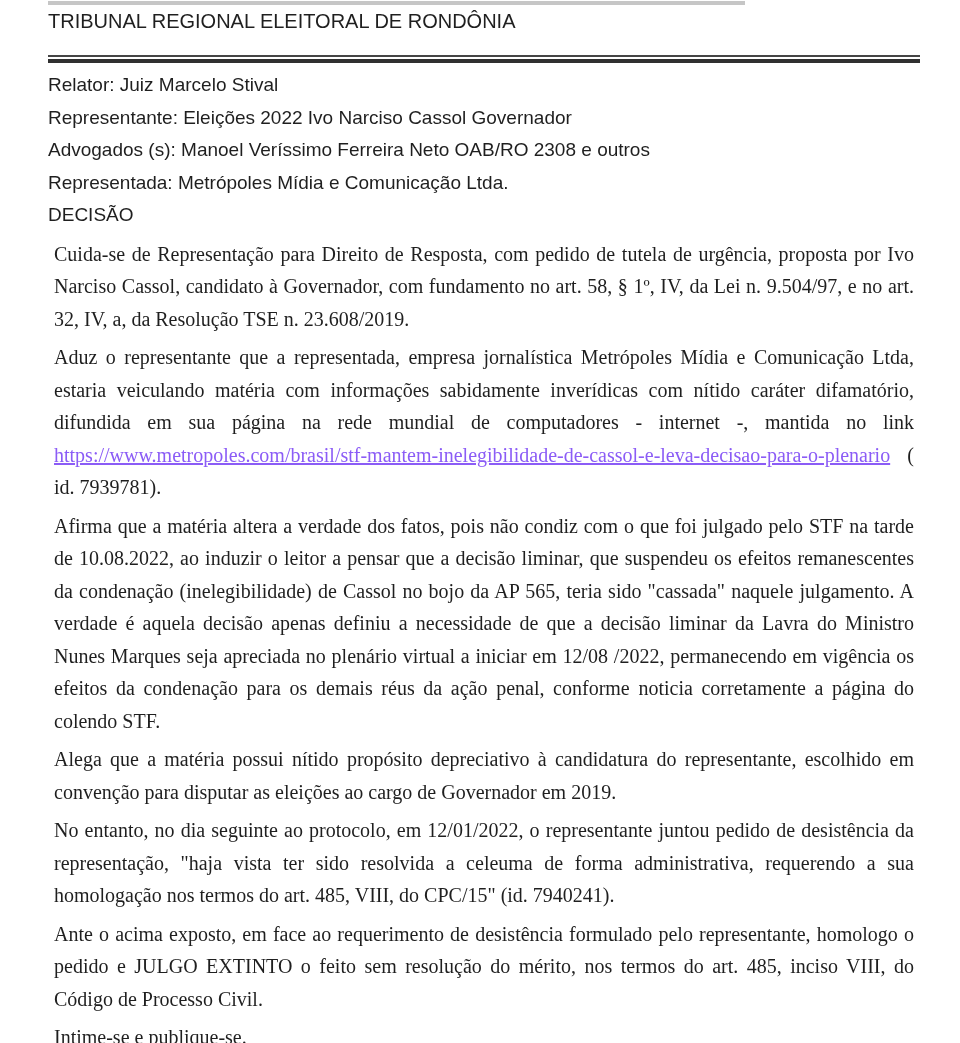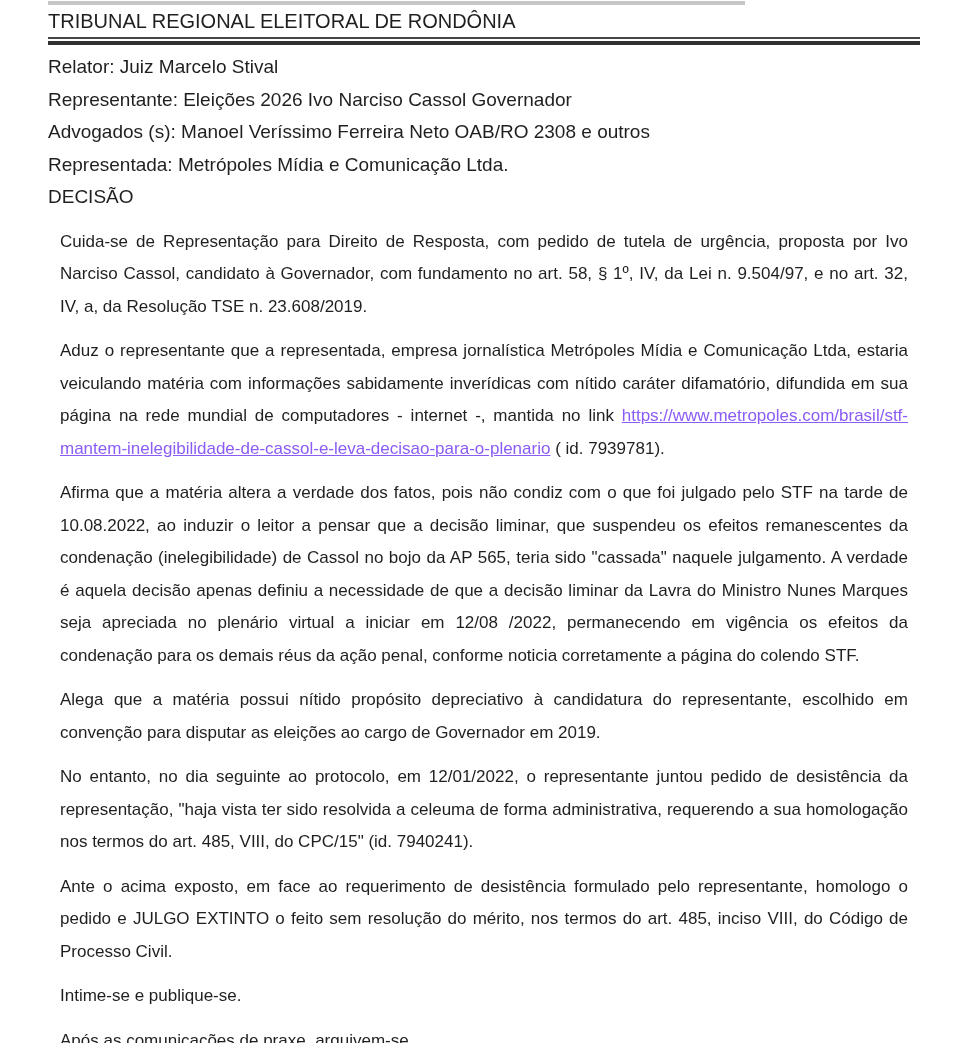--- a/index.html
+++ b/index.html
@@ -31,43 +31,44 @@
   }
   .content {
     position: absolute;
     top: 8px;
     left: 48px;
     width: 872px;
   }
   .doc-title {
     font-size: 20px;
     line-height: 26px;
-    padding-bottom: 3px;
+    padding-bottom: 21px;
     border-bottom: 2px solid #454545;
     white-space: nowrap;
   }
   .title-thick-rule {
     height: 4px;
     background: #303030;
     margin-top: 2px;
     margin-bottom: 6px;
   }
   .meta-line {
     font-size: 19px;
     line-height: 32.5px;
     white-space: nowrap;
   }
   .case-line {
     font-size: 19.5px;
   }
   .para {
-    margin: 12px;
-    font-size: 17px;
+    margin: 6px;
+    font-size: 20px;
     line-height: 32.5px;
     text-align: justify;
+    font-family: Liberation Serif, serif;
   }
   .doc-link {
     color: #8b5cf6;
     text-decoration: underline;
     cursor: pointer;
     overflow-wrap: break-word;
   }
 </style>
 </head>
 <body>
@@ -77,21 +78,21 @@
   <div class="top-clipped-rule"></div>
 
   <div class="content">
 
     <div class="doc-title">TRIBUNAL REGIONAL ELEITORAL DE RONDÔNIA</div>
     <div class="title-thick-rule"></div>
 
 
     <div class="meta-line">Relator: Juiz Marcelo Stival</div>
 
-    <div class="meta-line">Representante: Eleições 2026 Ivo Narciso Cassol Governador</div>
+    <div class="meta-line">Representante: Eleições 2022 Ivo Narciso Cassol Governador</div>
 
     <div class="meta-line">Advogados (s): Manoel Veríssimo Ferreira Neto OAB/RO 2308 e outros</div>
 
     <div class="meta-line">Representada: Metrópoles Mídia e Comunicação Ltda.</div>
 
     <div class="meta-line">DECISÃO</div>
 
     <p class="para">Cuida-se de Representação para Direito de Resposta, com pedido de tutela de urgência, proposta por Ivo Narciso Cassol, candidato à Governador, com fundamento no art. 58, § 1º, IV, da Lei n. 9.504/97, e no art. 32, IV, a, da Resolução TSE n. 23.608/2019.</p>
 
     <p class="para"><span>Aduz o representante que a representada, empresa jornalística Metrópoles Mídia e Comunicação Ltda, estaria veiculando matéria com informações sabidamente inverídicas com nítido caráter difamatório, difundida em sua página na rede mundial de computadores - internet -, mantida no link </span><a class="doc-link">https://www.metropoles.com/brasil/stf-mantem-inelegibilidade-de-cassol-e-leva-decisao-para-o-plenario</a><span> ( id. 7939781).</span></p>

